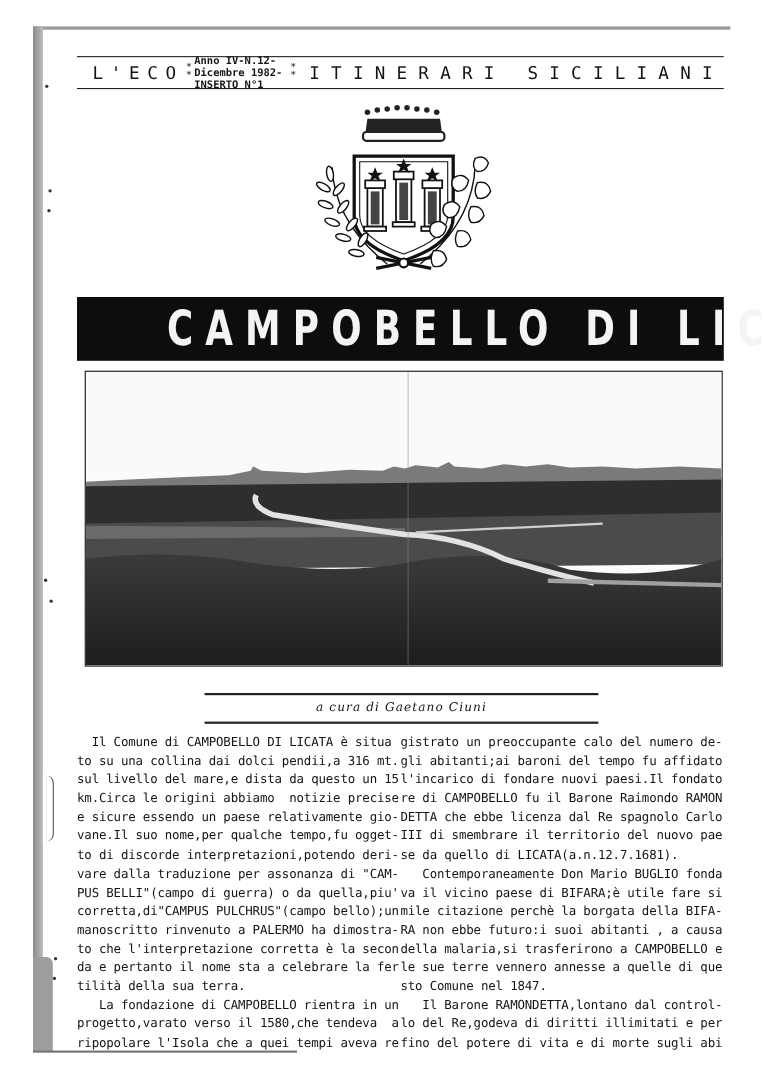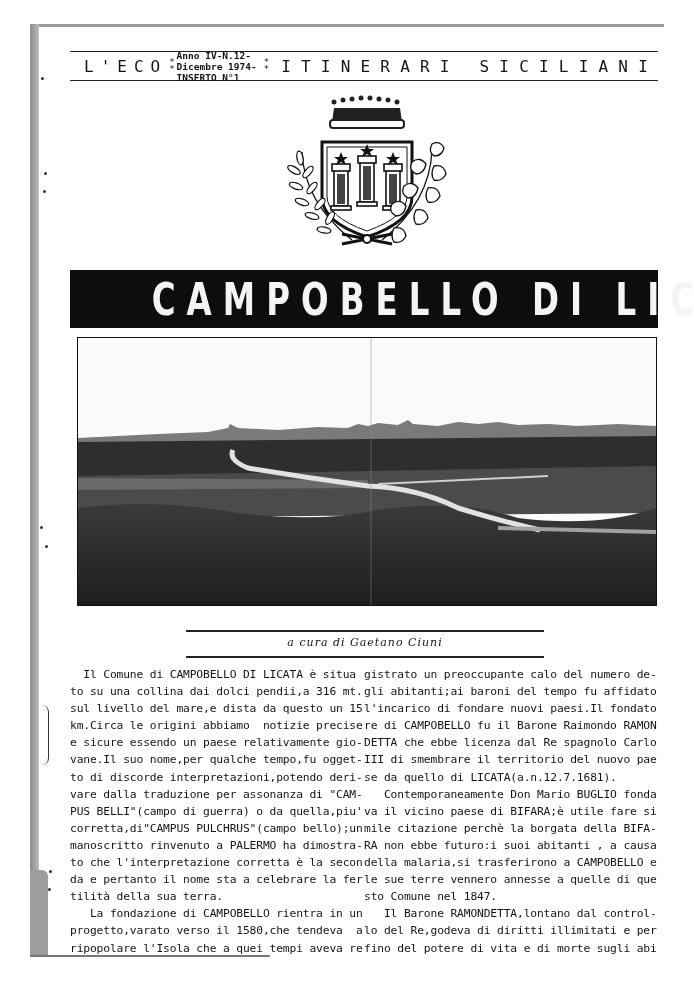--- a/index.html
+++ b/index.html
@@ -72,21 +72,21 @@
 <div class="margin-mark" style="left:49px;top:870px"></div>
 <div class="margin-mark" style="left:48px;top:888px"></div>
 <div class="margin-curve"></div>
 
 <div class="masthead">
   <span class="mh-eco">L'ECO</span>
   <span class="mh-star">
       <span>*</span>
       <span>*</span>
     </span>
-  <span class="mh-issue">Anno IV-N.12-Dicembre 1974- INSERTO N°1</span>
+  <span class="mh-issue">Anno IV-N.12-Dicembre 1982- INSERTO N°1</span>
   <span class="mh-star">
       <span>*</span>
       <span>*</span>
     </span>
   <span class="mh-series">ITINERARI SICILIANI</span>
 </div>
 
 <div class="crest">
   <svg width="170" height="160" viewBox="0 0 170 160">
 

